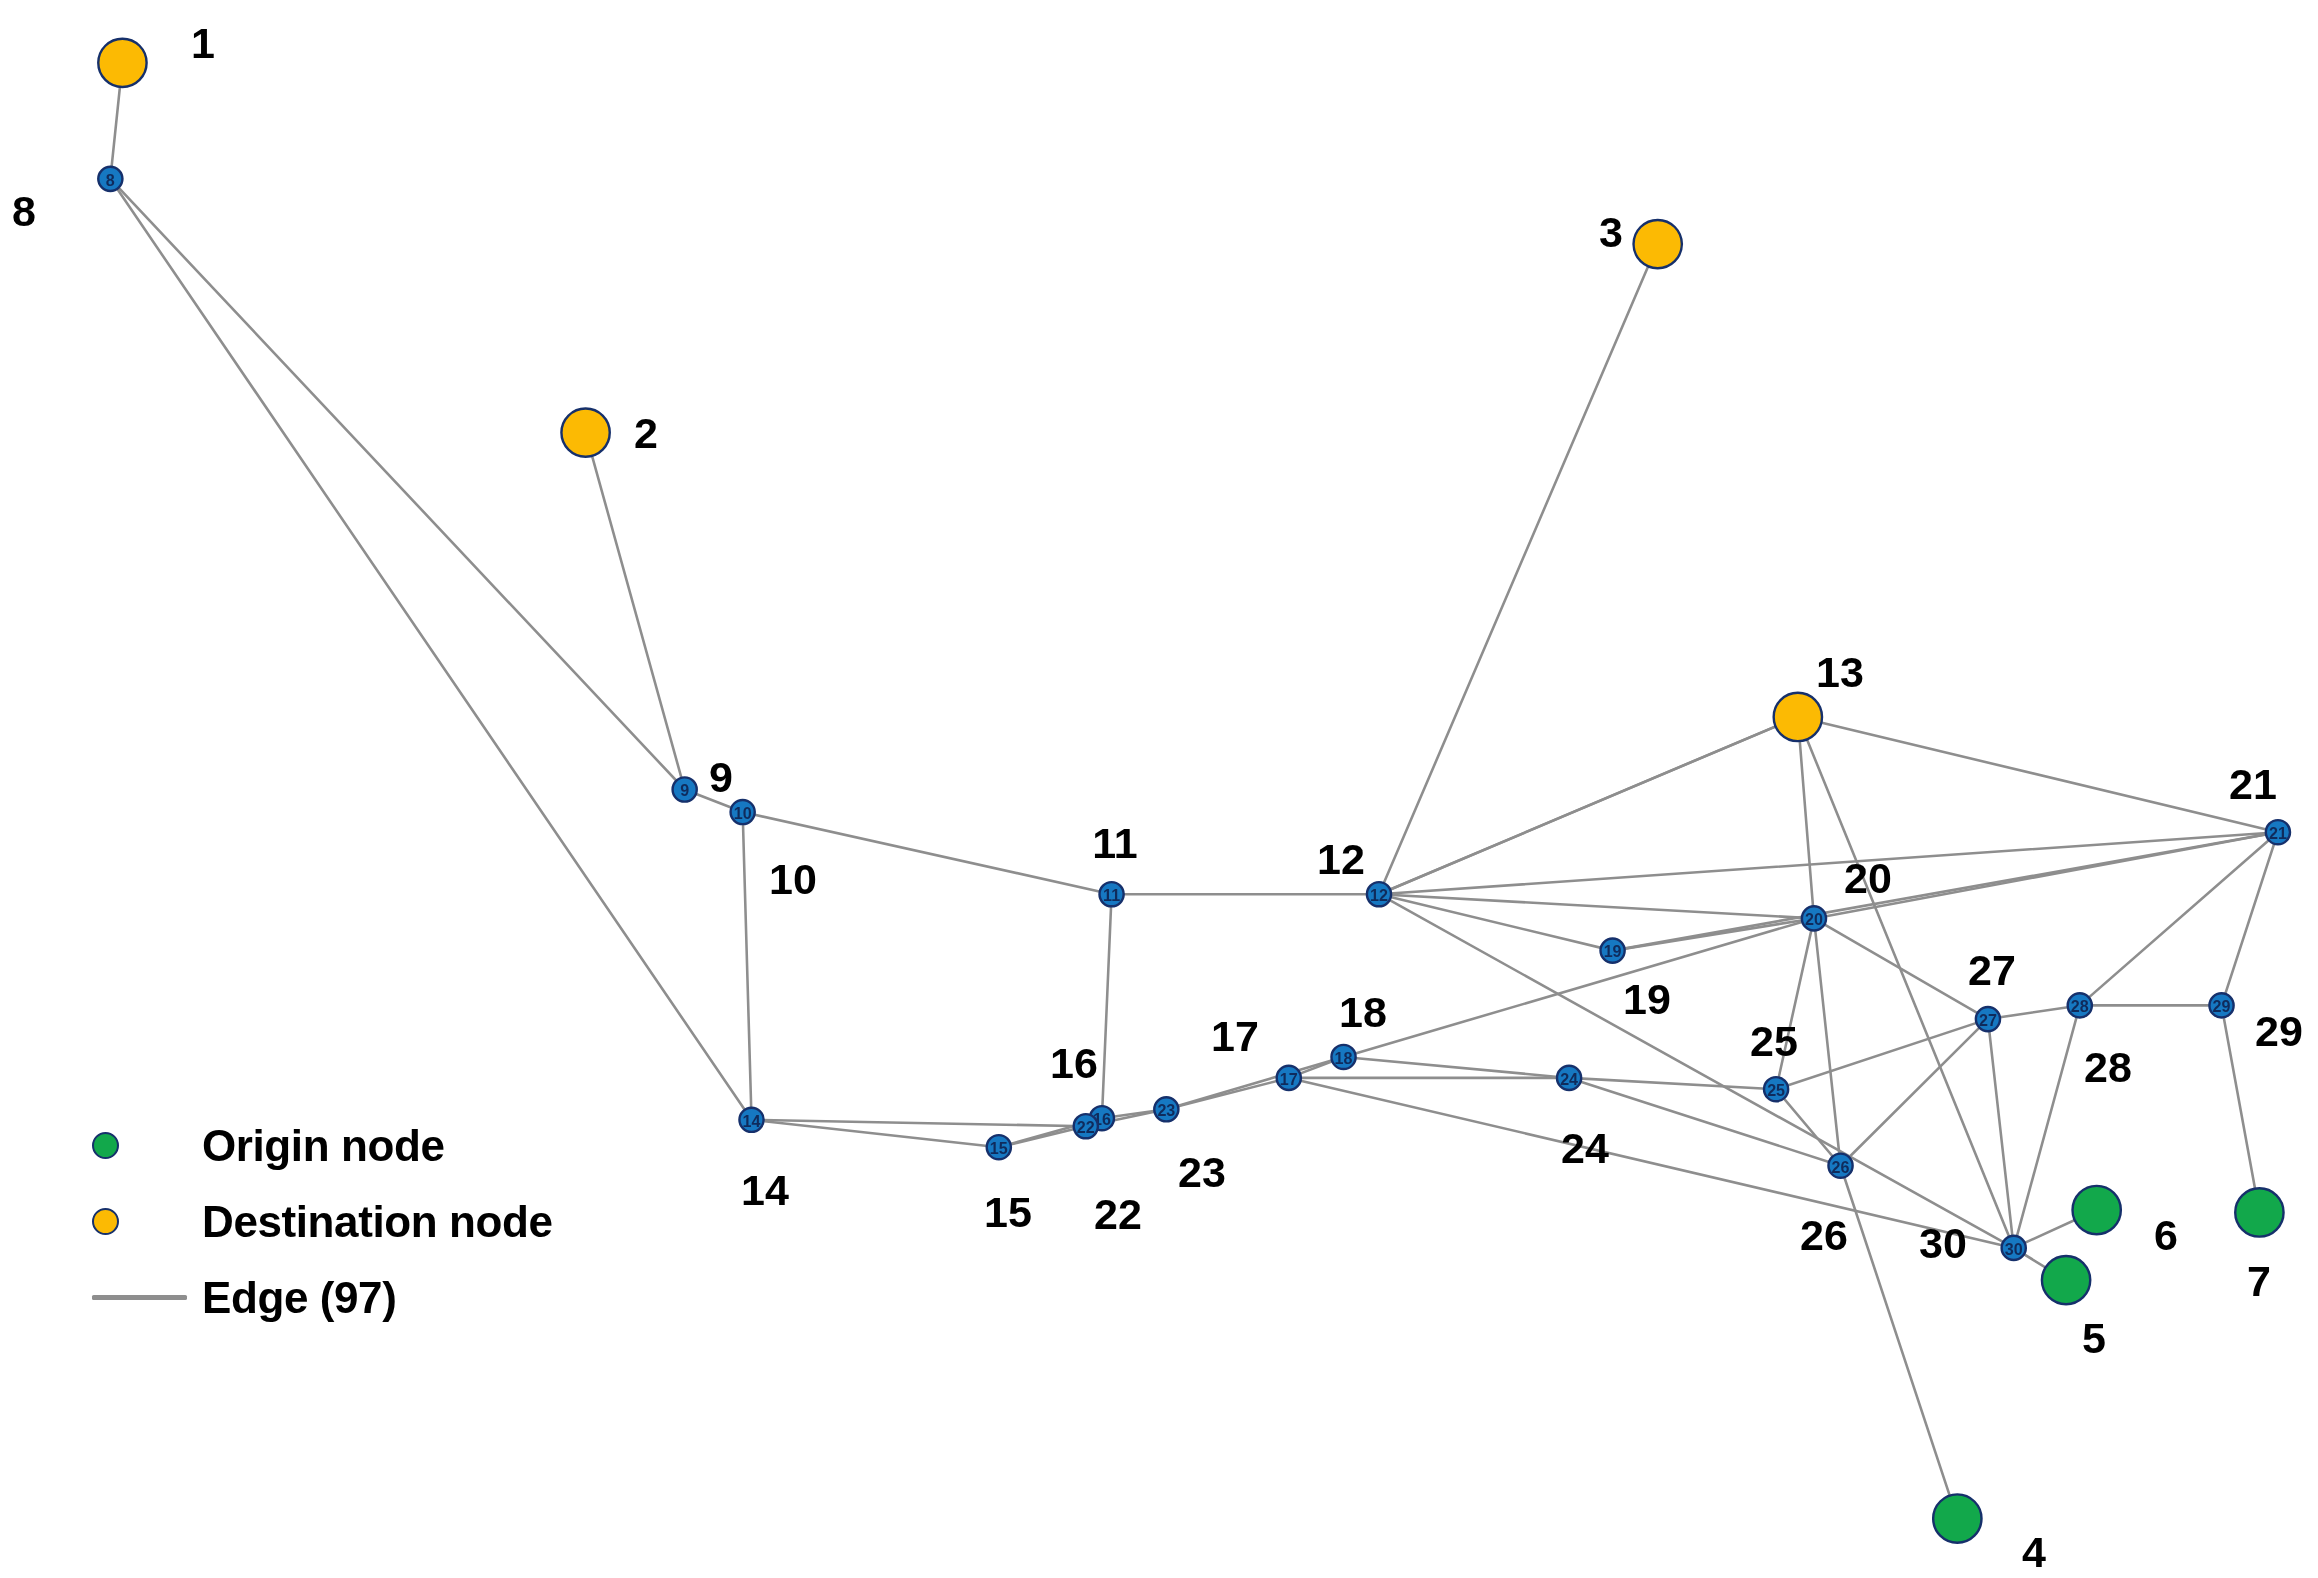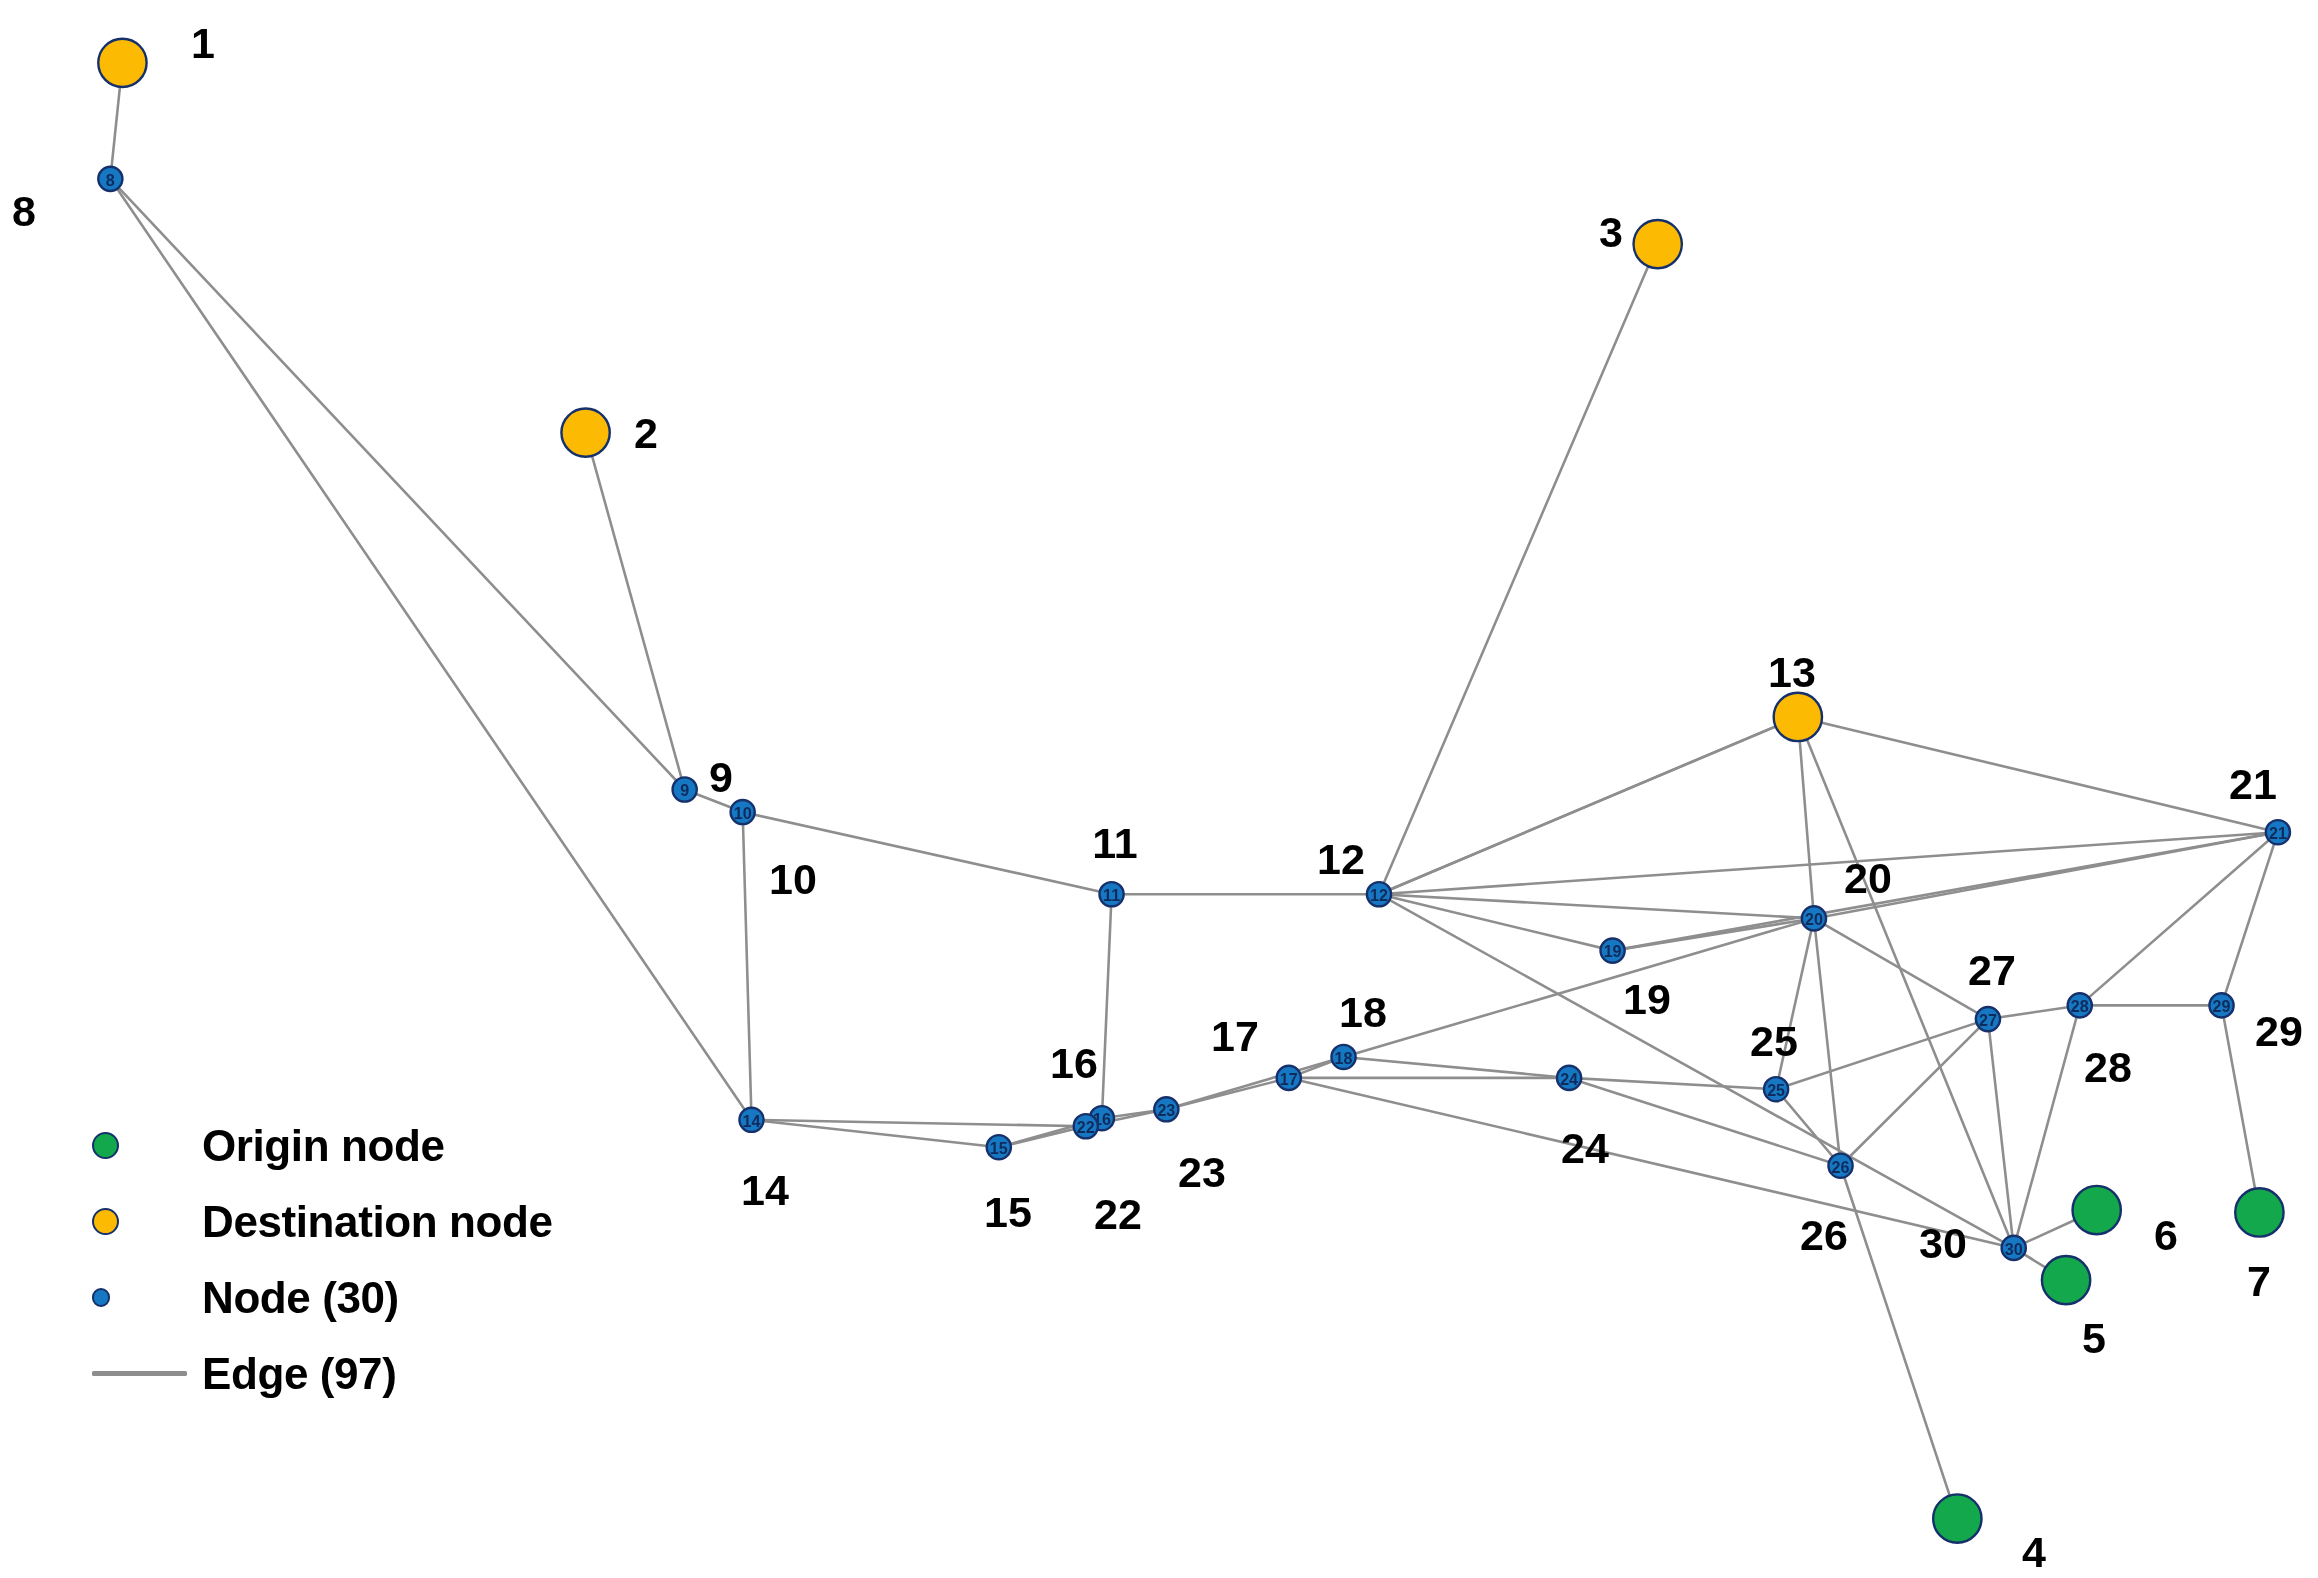--- a/index.html
+++ b/index.html
@@ -214,21 +214,21 @@
       <div class="node-outer-label" style="left: 1611px; top: 232px;">3</div>
       <div class="node-outer-label" style="left: 2034px; top: 1552px;">4</div>
       <div class="node-outer-label" style="left: 2094px; top: 1338px;">5</div>
       <div class="node-outer-label" style="left: 2166px; top: 1235px;">6</div>
       <div class="node-outer-label" style="left: 2259px; top: 1281px;">7</div>
       <div class="node-outer-label" style="left: 24px; top: 211px;">8</div>
       <div class="node-outer-label" style="left: 721px; top: 777px;">9</div>
       <div class="node-outer-label" style="left: 793px; top: 879px;">10</div>
       <div class="node-outer-label" style="left: 1115px; top: 843px;">11</div>
       <div class="node-outer-label" style="left: 1341px; top: 859px;">12</div>
-      <div class="node-outer-label" style="left: 1792px; top: 672px;">13</div>
+      <div class="node-outer-label" style="left: 1840px; top: 672px;">13</div>
       <div class="node-outer-label" style="left: 765px; top: 1190px;">14</div>
       <div class="node-outer-label" style="left: 1008px; top: 1212px;">15</div>
       <div class="node-outer-label" style="left: 1074px; top: 1063px;">16</div>
       <div class="node-outer-label" style="left: 1235px; top: 1036px;">17</div>
       <div class="node-outer-label" style="left: 1363px; top: 1012px;">18</div>
       <div class="node-outer-label" style="left: 1647px; top: 999px;">19</div>
       <div class="node-outer-label" style="left: 1868px; top: 878px;">20</div>
       <div class="node-outer-label" style="left: 2253px; top: 784px;">21</div>
       <div class="node-outer-label" style="left: 1118px; top: 1214px;">22</div>
       <div class="node-outer-label" style="left: 1202px; top: 1172px;">23</div>
@@ -249,26 +249,20 @@
         <div class="legend-text">Origin node</div>
       </div>
       <div class="legend-row">
         <div class="legend-swatch-cell">
           <div class="legend-dot" style="width: 27px; height: 27px; background: rgb(252, 186, 3);"></div>
         </div>
         <div class="legend-text">Destination node</div>
       </div>
       <div class="legend-row">
         <div class="legend-swatch-cell">
-          <div class="legend-dot" style="width: 18.5px; height: 18.5px; background: rgb(22, 120, 194);"></div>
-        </div>
-        <div class="legend-text">Node (30)</div>
-      </div>
-      <div class="legend-row">
-        <div class="legend-swatch-cell">
           <div class="legend-line" style="background: rgb(142, 142, 142);"></div>
         </div>
         <div class="legend-text">Edge (97)</div>
       </div>
     </div>
 
 </div>
 
 
 </body></html>

